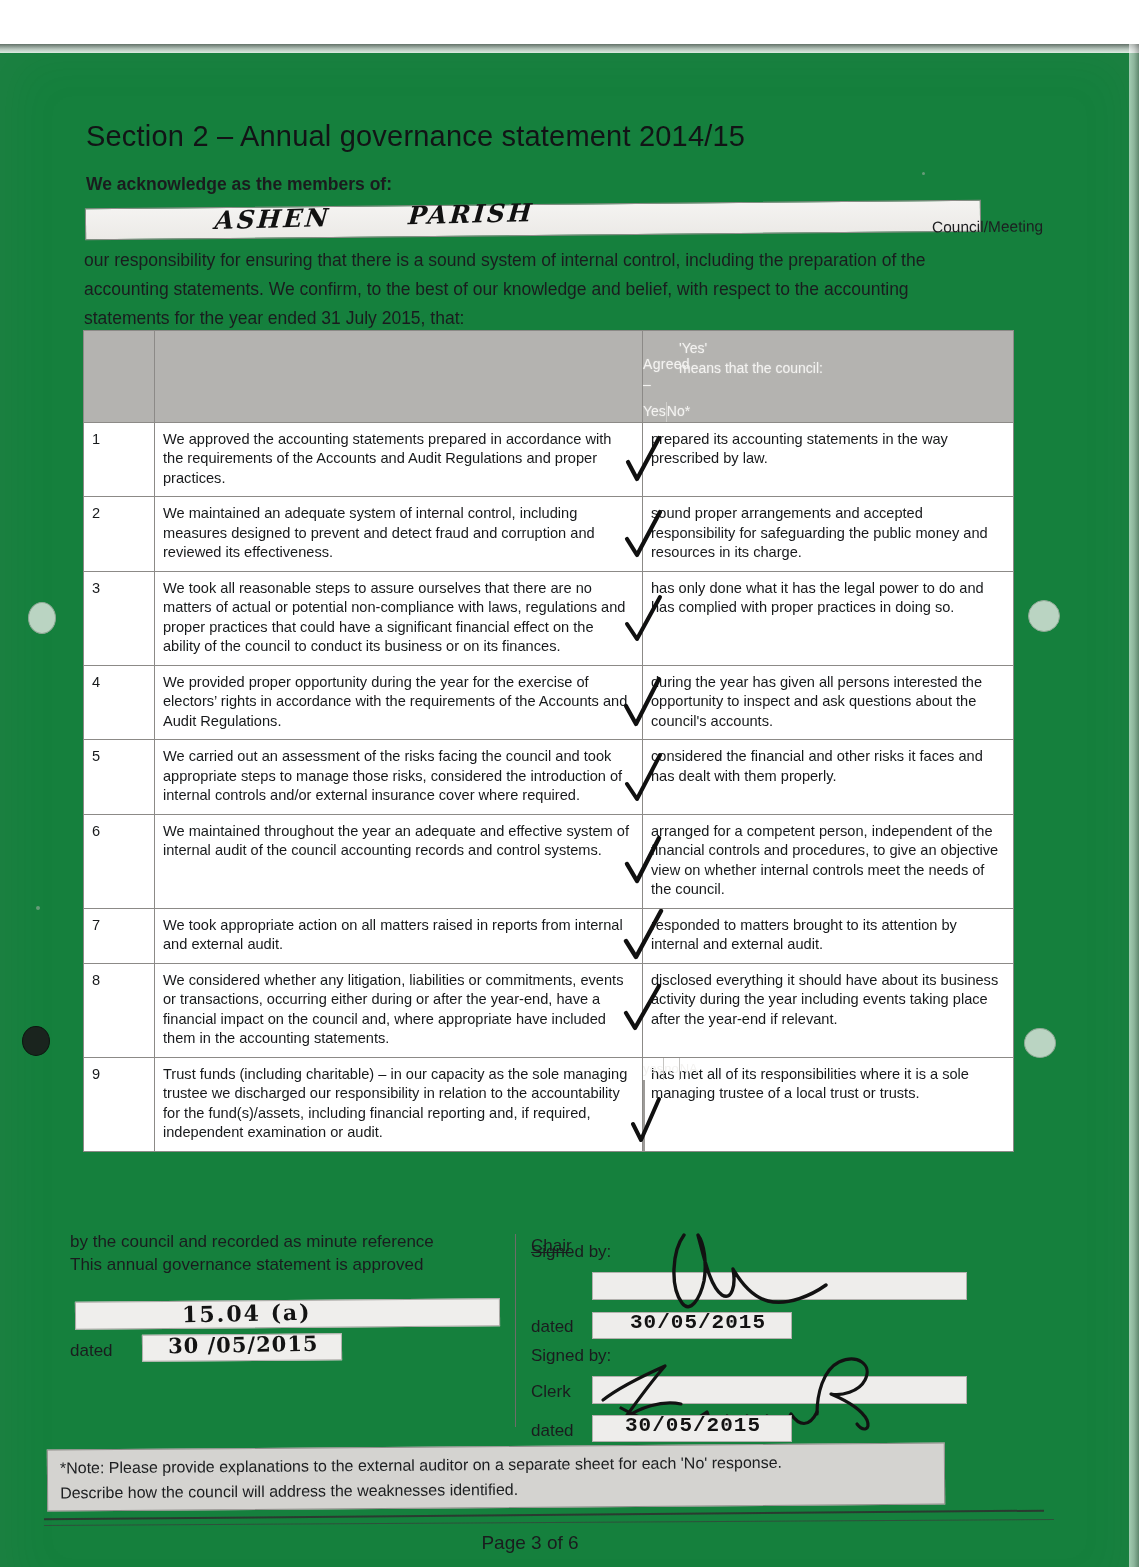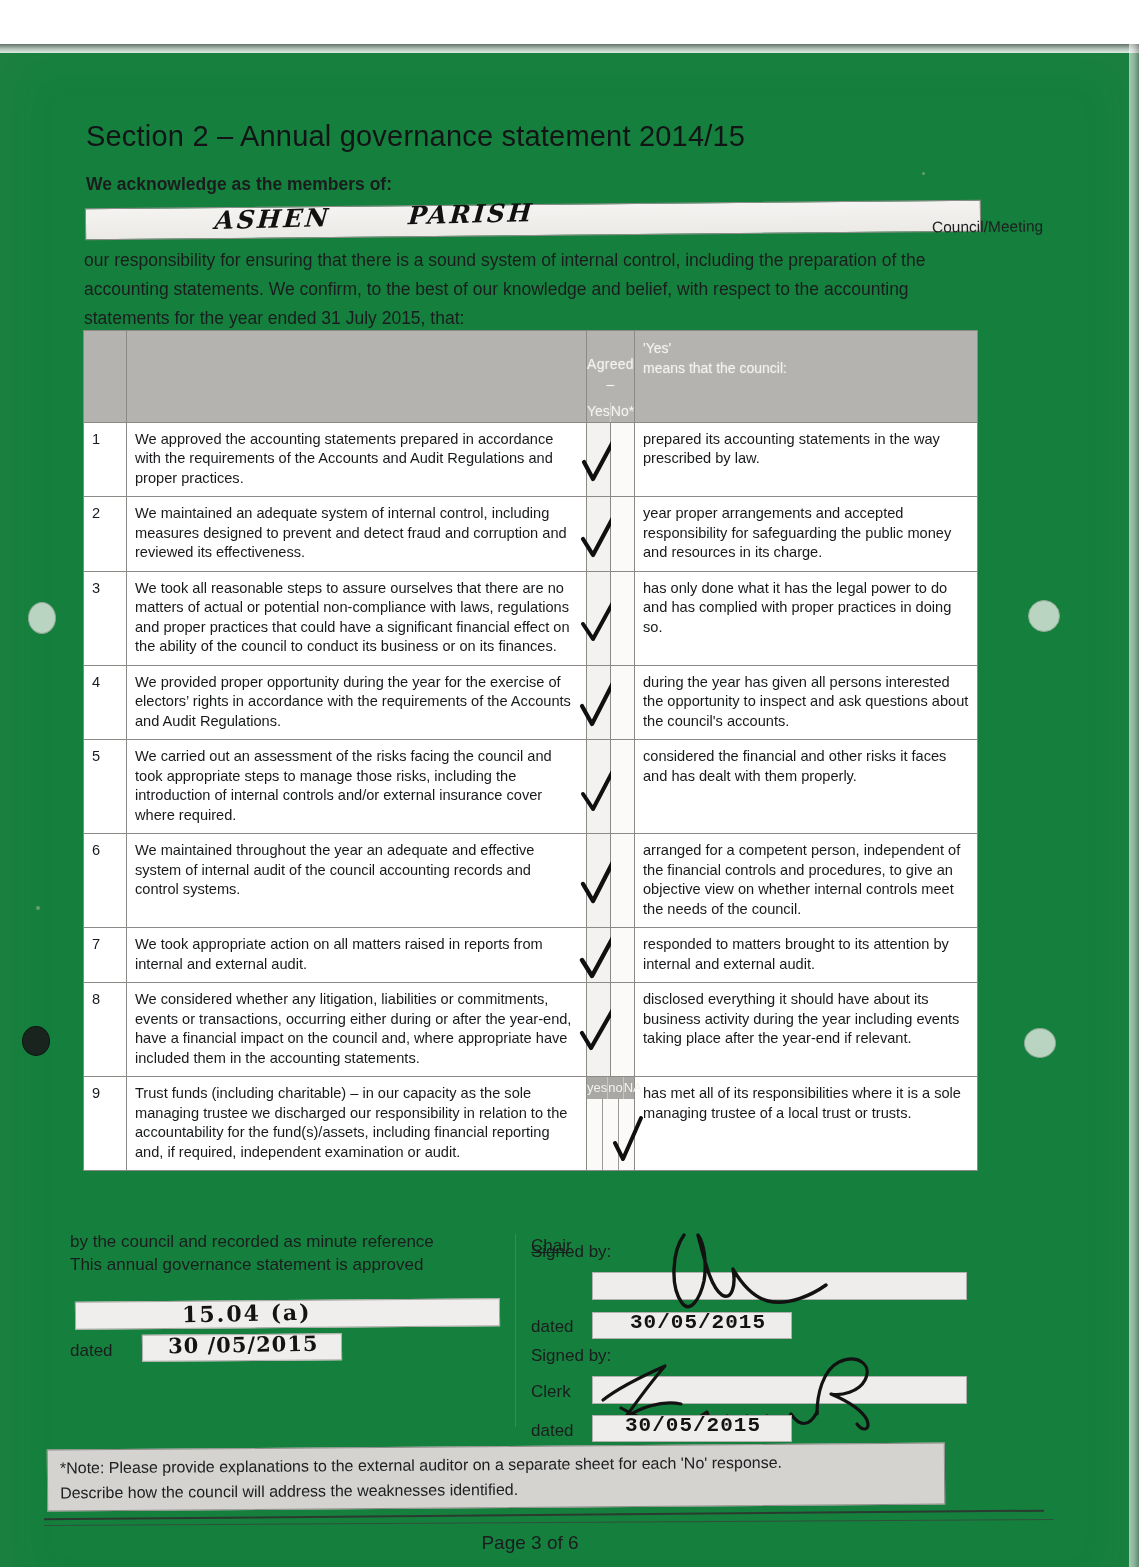--- a/index.html
+++ b/index.html
@@ -133,20 +133,21 @@
     font-weight: normal;
     text-align: left;
     background: #ffffff;
   }
   .hdr td {
     background: #b4b3b0;
     color: #f4f3f1;
     height: 52px;
     padding-top: 6px;
     text-shadow: 0 0 2px rgba(255,255,255,.35);
+    padding-left: 36px;
   }
   .hdr .agreed {
     text-align: center;
     padding: 0;
     position: relative;
   }
   .agreed-top {
     display: block;
     padding-top: 24px;
     font-size: 14px;
@@ -450,21 +451,21 @@
       <td class="num-cell">2</td>
       <td class="stmt-cell">We maintained an adequate system of internal control, including measures designed to prevent and detect fraud and corruption and reviewed its effectiveness.</td>
       <td class="yes-cell">
         <span class="tick">
           <svg viewBox="0 0 44 54">
                 <path d="M6 32 L16 48 L39 5" stroke="#101010" stroke-width="4.2" fill="none" stroke-linecap="round" stroke-linejoin="round"></path>
               </svg>
         </span>
       </td>
       <td class="no-cell"></td>
-      <td class="desc-cell">year proper arrangements and accepted responsibility for safeguarding the public money and resources in its charge.</td>
+      <td class="desc-cell">sound proper arrangements and accepted responsibility for safeguarding the public money and resources in its charge.</td>
     </tr>
 
     <tr>
       <td class="num-cell">3</td>
       <td class="stmt-cell">We took all reasonable steps to assure ourselves that there are no matters of actual or potential non-compliance with laws, regulations and proper practices that could have a significant financial effect on the ability of the council to conduct its business or on its finances.</td>
       <td class="yes-cell">
         <span class="tick">
           <svg viewBox="0 0 44 54">
                 <path d="M6 33 L16 48 L39 6" stroke="#101010" stroke-width="4" fill="none" stroke-linecap="round" stroke-linejoin="round"></path>
               </svg>
@@ -483,21 +484,21 @@
                 <path d="M5 31 L15 49 L38 4" stroke="#101010" stroke-width="4.2" fill="none" stroke-linecap="round" stroke-linejoin="round"></path>
               </svg>
         </span>
       </td>
       <td class="no-cell"></td>
       <td class="desc-cell">during the year has given all persons interested the opportunity to inspect and ask questions about the council's accounts.</td>
     </tr>
 
     <tr>
       <td class="num-cell">5</td>
-      <td class="stmt-cell">We carried out an assessment of the risks facing the council and took appropriate steps to manage those risks, including the introduction of internal controls and/or external insurance cover where required.</td>
+      <td class="stmt-cell">We carried out an assessment of the risks facing the council and took appropriate steps to manage those risks, considered the introduction of internal controls and/or external insurance cover where required.</td>
       <td class="yes-cell">
         <span class="tick">
           <svg viewBox="0 0 44 54">
                 <path d="M6 34 L16 49 L39 5" stroke="#101010" stroke-width="4" fill="none" stroke-linecap="round" stroke-linejoin="round"></path>
               </svg>
         </span>
       </td>
       <td class="no-cell"></td>
       <td class="desc-cell">considered the financial and other risks it faces and has dealt with them properly.</td>
     </tr>

